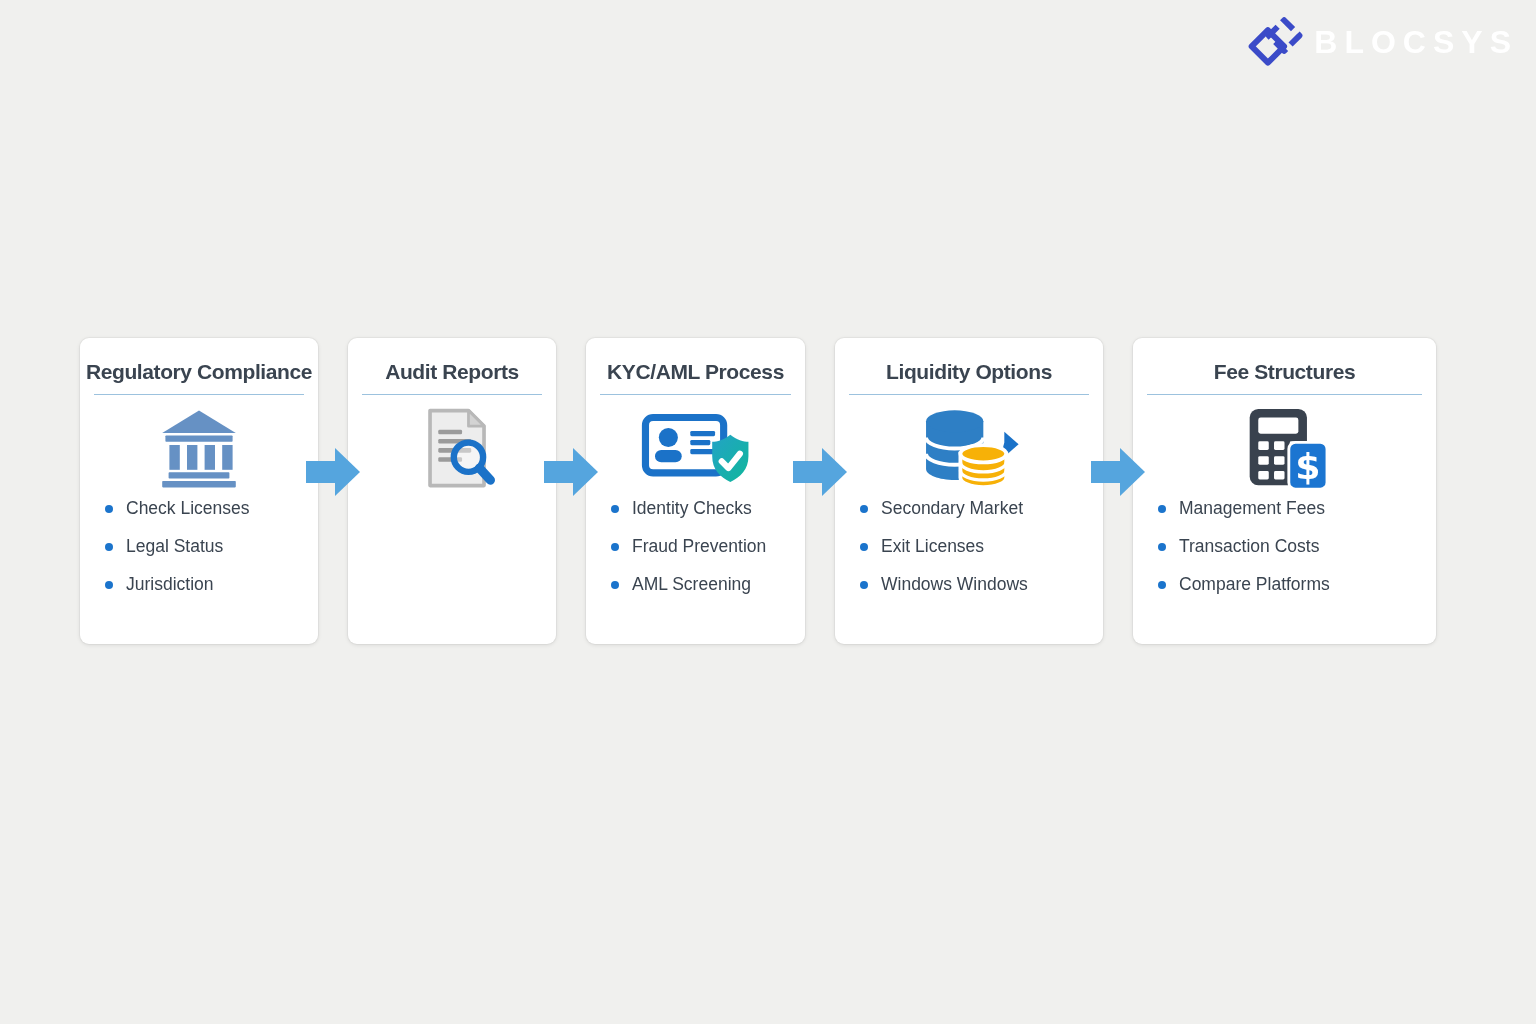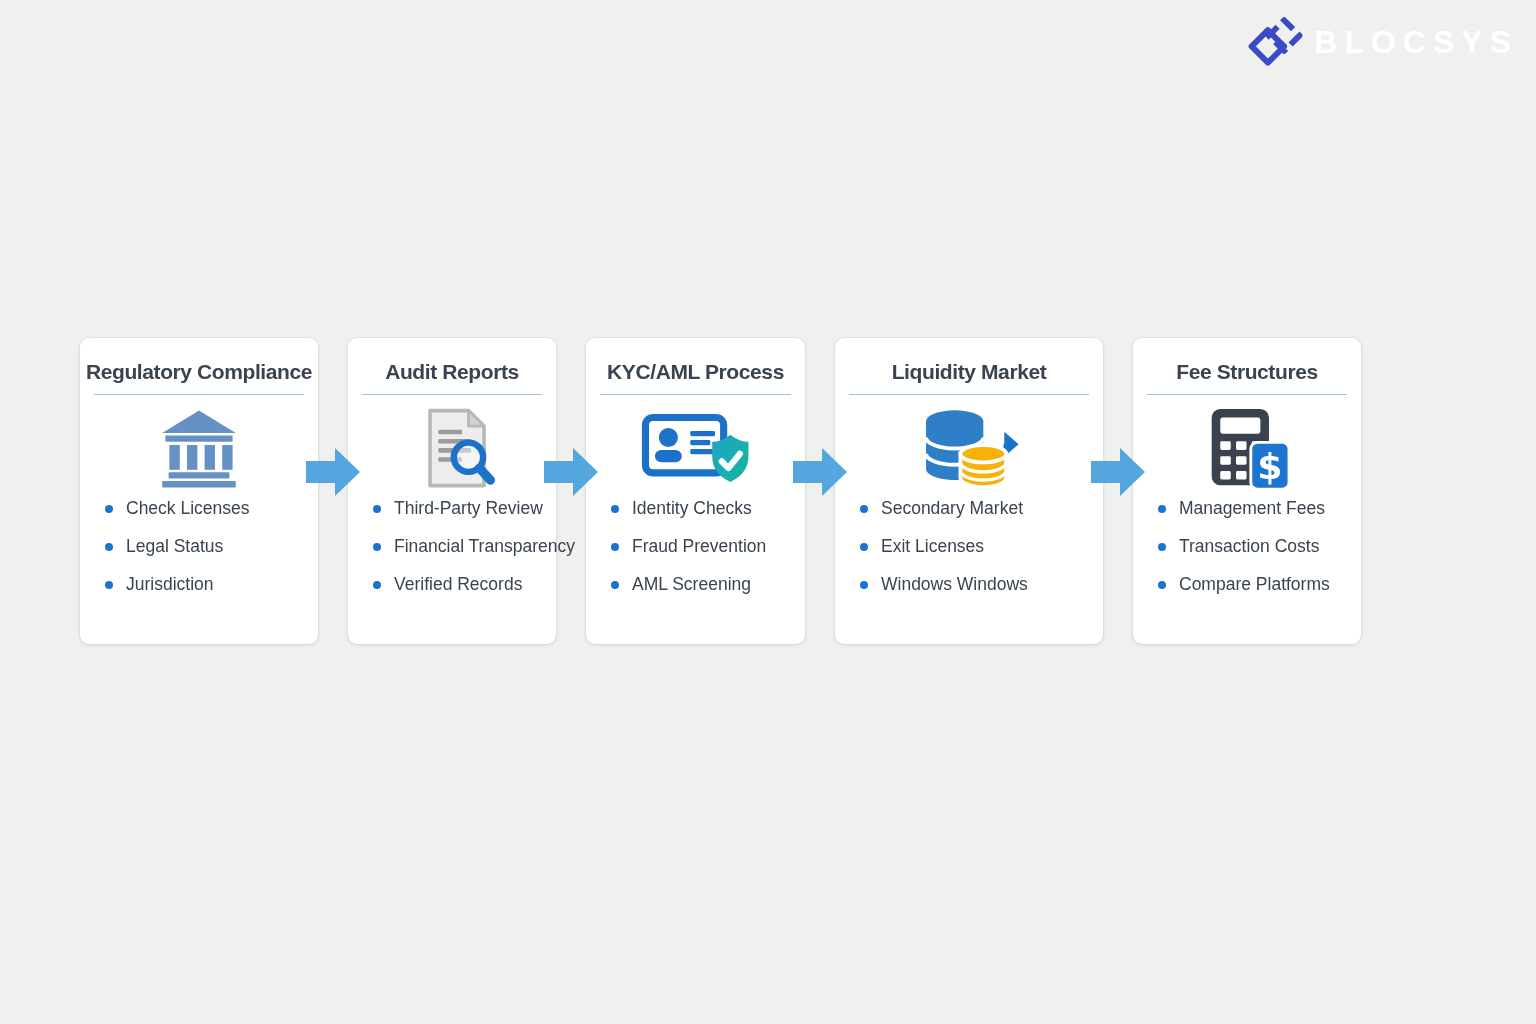--- a/index.html
+++ b/index.html
@@ -37,21 +37,21 @@
     height: 306px;
     box-shadow: 0 1px 4px rgba(0,0,0,0.10), 0 0 0 1px rgba(0,0,0,0.03);
     position: relative;
     z-index: 1;
     flex: none;
   }
   .card.c1 { width: 238px; }
   .card.c2 { width: 208px; }
   .card.c3 { width: 219px; }
   .card.c4 { width: 268px; }
-  .card.c5 { width: 228px; }
+  .card.c5 { width: 303px; }
 
   .card-title {
     margin-top: 22px;
     text-align: center;
     font-size: 21px;
     font-weight: bold;
     letter-spacing: -0.4px;
     color: #3A4450;
     white-space: nowrap;
   }
@@ -162,34 +162,20 @@
         <g fill="#9B9B9B">
           <rect x="31" y="26" width="26" height="5" rx="1.5"></rect>
           <rect x="31" y="36" width="36" height="5" rx="1.5"></rect>
           <rect x="31" y="46" width="36" height="5" rx="1.5"></rect>
           <rect x="31" y="56" width="26" height="5" rx="1.5"></rect>
         </g>
         <circle cx="64" cy="56" r="16" fill="rgba(255,255,255,0.45)" stroke="#1B72C8" stroke-width="7"></circle>
         <line x1="76" y1="68" x2="88" y2="81" stroke="#1B72C8" stroke-width="10" stroke-linecap="round"></line>
       </svg>
     </div>
-    <ul class="bullets">
-      <li>
-          <span class="dot"></span>
-          <span>Third-Party Review</span>
-        </li>
-      <li>
-          <span class="dot"></span>
-          <span>Financial Transparency</span>
-        </li>
-      <li>
-          <span class="dot"></span>
-          <span>Verified Records</span>
-        </li>
-    </ul>
   </div>
 
   <div class="gap">
     <svg width="54" height="48" viewBox="0 0 54 48" aria-hidden="true">
       <g fill="#55A5DE">
         <rect x="0" y="13" width="29" height="22"></rect>
         <polygon points="29,0 54,24 29,48"></polygon>
       </g>
     </svg>
   </div>
@@ -236,21 +222,21 @@
   <div class="gap">
     <svg width="54" height="48" viewBox="0 0 54 48" aria-hidden="true">
       <g fill="#55A5DE">
         <rect x="0" y="13" width="29" height="22"></rect>
         <polygon points="29,0 54,24 29,48"></polygon>
       </g>
     </svg>
   </div>
 
   <div class="card c4">
-    <div class="card-title">Liquidity Market</div>
+    <div class="card-title">Liquidity Options</div>
     <hr class="card-divider">
     <div class="icon-wrap">
       <svg width="102" height="84" viewBox="0 0 106 88" aria-hidden="true">
         <path d="M8,15 v50 c0,6.3 13.4,11.5 30,11.5 c16.6,0 30,-5.2 30,-11.5 v-50 z" fill="#2E7FC5"></path>
         <ellipse cx="38" cy="15" rx="30" ry="11.5" fill="#2E7FC5"></ellipse>
         <path d="M8,32 c0,6.3 13.4,11.5 30,11.5 c16.6,0 30,-5.2 30,-11.5" fill="none" stroke="#FFFFFF" stroke-width="4"></path>
         <path d="M8,49 c0,6.3 13.4,11.5 30,11.5 c16.6,0 30,-5.2 30,-11.5" fill="none" stroke="#FFFFFF" stroke-width="4"></path>
         <polygon points="90,26 105,39 90,52" fill="#1B72C8"></polygon>
         <path d="M83,52 q8,-3 9,-12" fill="none" stroke="#1B72C8" stroke-width="5.5" stroke-linecap="round"></path>
         <path d="M44,49 v25 c0,5.5 10.8,10 24,10 c13.2,0 24,-4.5 24,-10 v-25 z" fill="#F7B107" stroke="#FFFFFF" stroke-width="4"></path>

